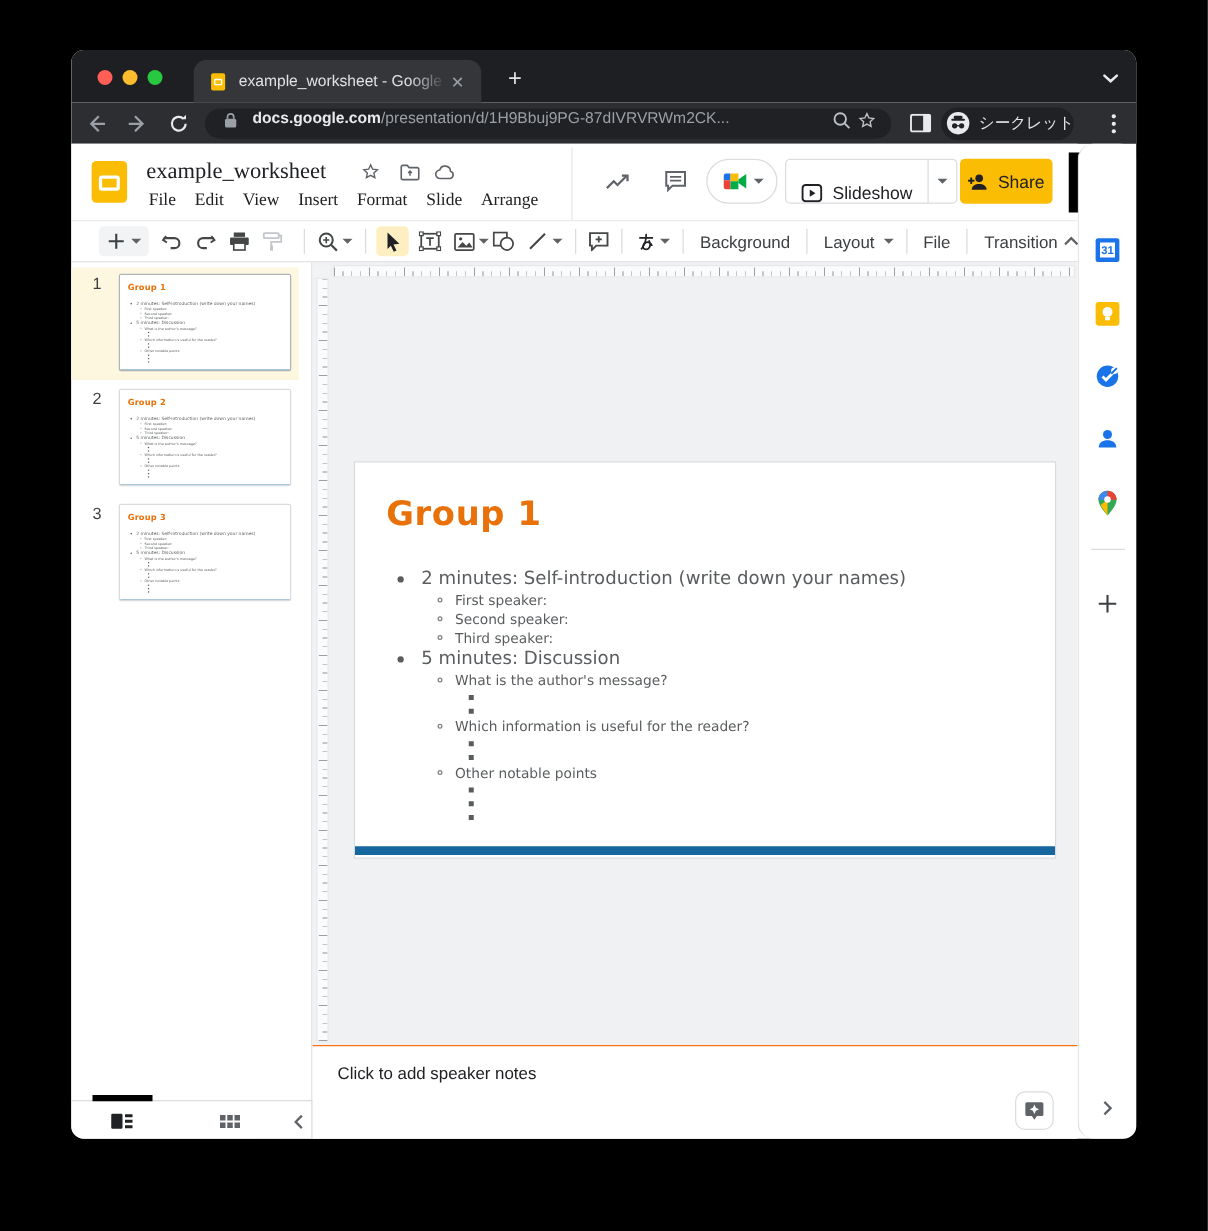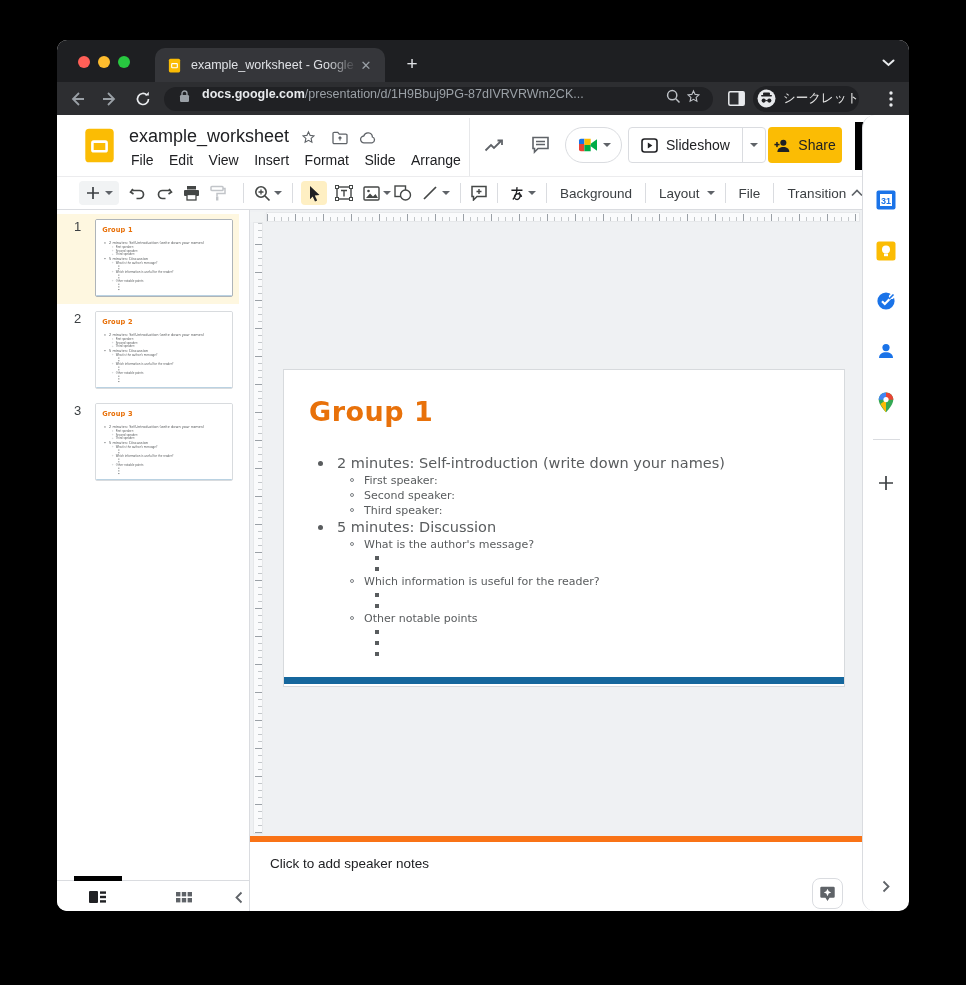--- a/index.html
+++ b/index.html
@@ -27,33 +27,33 @@
   .url b { color:#e8eaed; font-weight:700; }
   .url span { color:#9aa0a6; }
   .omni-ico { width:20px; height:20px; display:flex; align-items:center; justify-content:center; flex:none; }
   .spacer { flex:1; }
   .side-toggle { width:24px; height:24px; margin-left:11px; display:flex; align-items:center; justify-content:center; flex:none; }
   .incog { margin-left:5px; height:26px; width:106px; background:#202124; border-radius:13px; display:flex; align-items:center; padding:0 10px 0 4px; flex:none; }
   .incog-label { color:#e5e5e5; font-size:12.5px; margin-left:7px; white-space:nowrap; }
   .dots3 { margin-left:20px; width:24px; height:24px; display:flex; align-items:center; justify-content:center; flex:none; }
 
   
-  .appheader { position:absolute; left:12px; top:75px; width:805px; height:61px; background:#fff; }
+  .appheader { position:absolute; left:0; top:75px; width:805px; height:61px; background:#fff;font-family:Liberation Serif, serif; }
   .hdr-divider { position:absolute; left:400px; top:3px; width:1px; height:58px; background:#e7e8ea; }
   .slides-logo { position:absolute; left:15px; top:12px; }
   .doc-title { position:absolute; left:60px; top:11px; font-size:18px; color:#202124; }
   .doc-ico { position:absolute; top:14px; width:17px; height:17px; display:flex; align-items:center; justify-content:center; color:#5f6368; }
   .menubar { position:absolute; left:62px; top:36px; width:338px; height:19px; white-space:nowrap; overflow:hidden; }
   .menu-item { display:inline-block; font-size:14px; color:#202124; margin-right:11px; }
   .hdr-right { position:absolute; left:0; top:75px; width:852px; height:61px; pointer-events:none; }
   .hdr-right > * { pointer-events:auto; }
   .icon-btn { position:absolute; width:26px; height:26px; display:flex; align-items:center; justify-content:center; }
   .meet-btn { position:absolute; left:508px; top:12px; width:57px; height:36px; border:1px solid #dadce0; border-radius:18px; display:flex; align-items:center; justify-content:center; gap:4px; background:#fff; }
   .slideshow-btn { position:absolute; left:571px; top:12px; height:36px; border:1px solid #dadce0; border-radius:4px; display:flex; align-items:center; background:#fff; }
-  .ss-main { display:flex; align-items:center; gap:8px; padding:0 12px 0 12px; height:100%; }
+  .ss-main { display:flex; align-items:flex-end; gap:8px; padding:0 12px 0 12px; height:100%; }
   .ss-label { font-size:14px; color:#202124; font-weight:500; }
   .ss-caret { width:23px; height:100%; border-left:1px solid #dadce0; display:flex; align-items:center; justify-content:center; }
   .share-btn { position:absolute; left:711px; top:12px; width:74px; height:36px; background:#fbbc04; border-radius:4px; display:flex; align-items:center; justify-content:center; gap:7px; }
   .share-label { font-size:14px; font-weight:500; color:#202124; }
   .avatar { position:absolute; left:798px; top:7px; width:48px; height:48px; background:#000; }
 
   
   .toolbar { position:absolute; left:0; top:136px; width:805px; height:34px; background:#fff; border-top:1px solid #ececee; border-bottom:1px solid #dadce0; display:flex; align-items:center; padding:0 14px 0 22px; }
   .tb-ico { width:20px; height:20px; display:flex; align-items:center; justify-content:center; flex:none; }
   .tb-gap { margin-right:7px; }
@@ -96,21 +96,21 @@
   .b { display:flex; align-items:flex-start; color:#595c5e; }
   .marker { flex:none; }
   .l1 { font-size:14.5px; line-height:19px; }
   .l1 .marker { width:5px; height:5px; background:#595c5e; border-radius:50%; margin:7px 14px 0 0; }
   .l2 { margin-left:32px; font-size:11px; line-height:15px; }
   .l2 .marker { width:4px; height:4px; border:1px solid #7c8084; border-radius:50%; margin:5px 10px 0 0; }
   .l3 { margin-left:57px; font-size:9px; line-height:11px; min-height:11px; }
   .l3 .marker { width:3.5px; height:3.5px; background:#595c5e; margin:4px 8px 0 0; }
 
   
-  .notes { position:absolute; left:193px; top:796px; width:612px; height:90px; background:#fff; border-top:6px solid #f97316; }
+  .notes { position:absolute; left:193px; top:796px; width:612px; height:90px; background:#fff; border-top:1px solid #f97316; }
   .notes-text { position:absolute; left:20px; top:14px; font-size:13.5px; color:#202124; }
   .spark-btn { position:absolute; left:562px; top:36px; width:31px; height:31px; border:1px solid #dadce0; border-radius:8px; background:#fff; display:flex; align-items:center; justify-content:center; }
 
   
   .bottombar { position:absolute; left:0; top:840px; width:193px; height:31px; background:#fff; border-top:1px solid #dadce0; border-right:1px solid #dadce0; }
   .view-indicator { position:absolute; left:17px; top:-5px; width:48px; height:5px; background:#000; }
   .bb-ico { position:absolute; top:6px; width:20px; height:20px; display:flex; align-items:center; justify-content:center; }
 
   
   .rail { position:absolute; left:805px; top:75px; width:47px; height:796px; background:#fff; border-left:1px solid #dadce0;border-radius:13px; }

